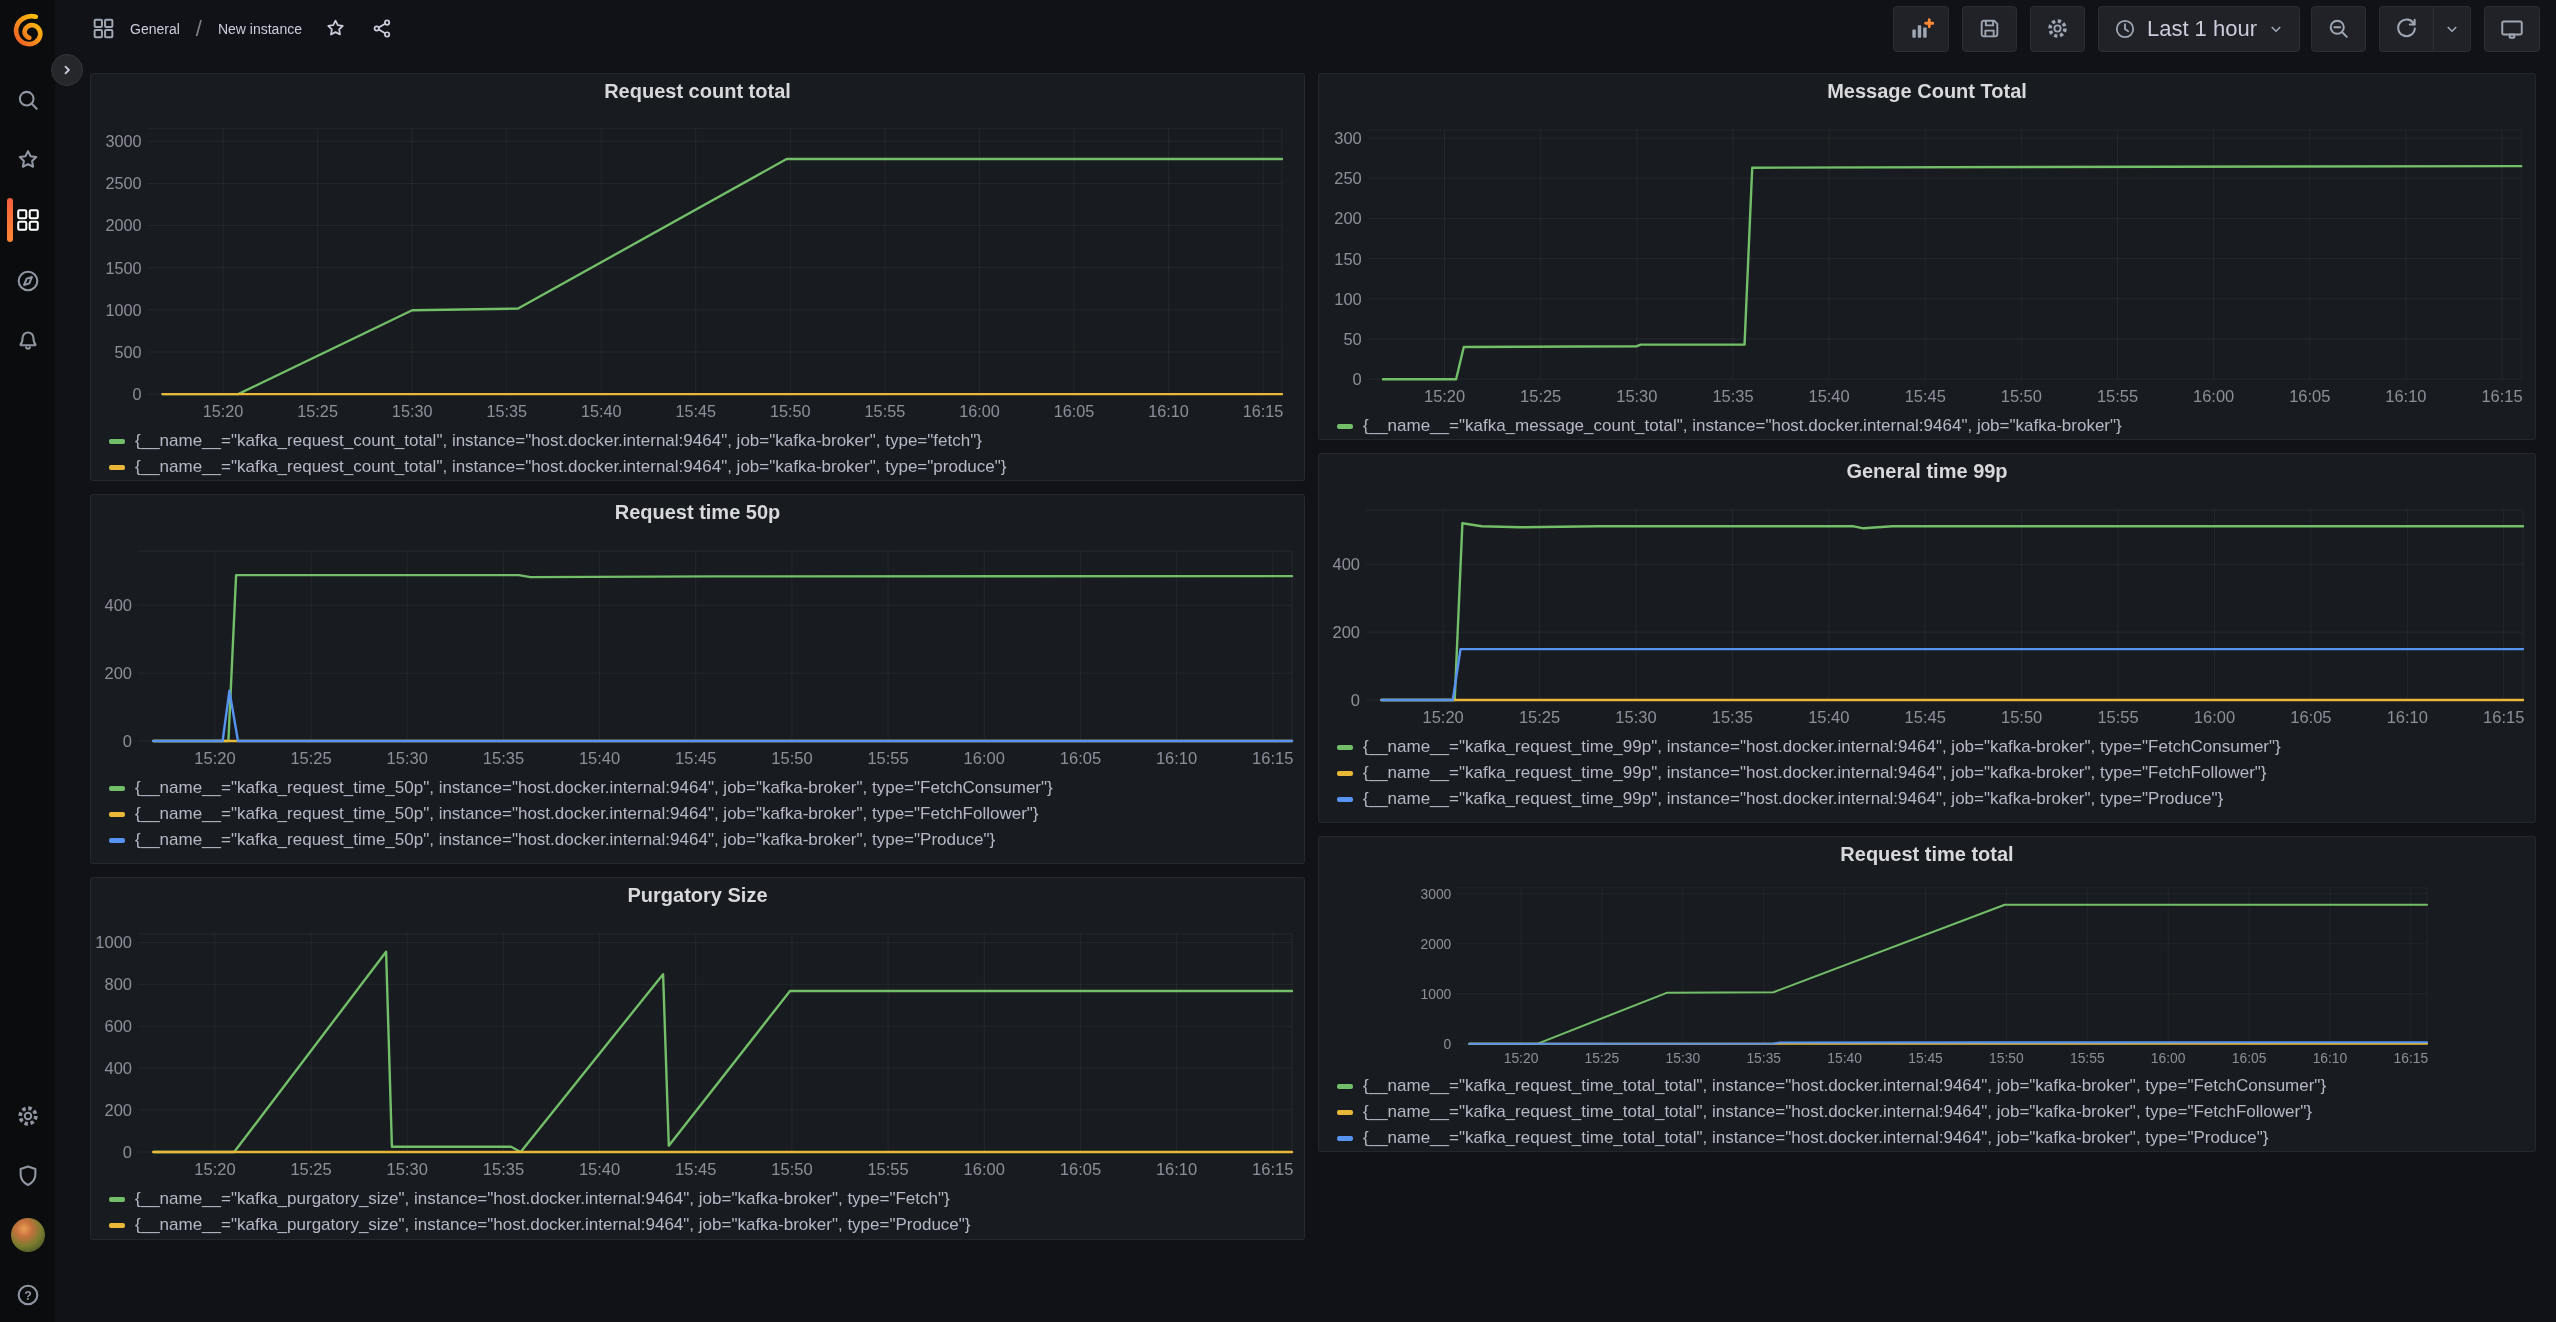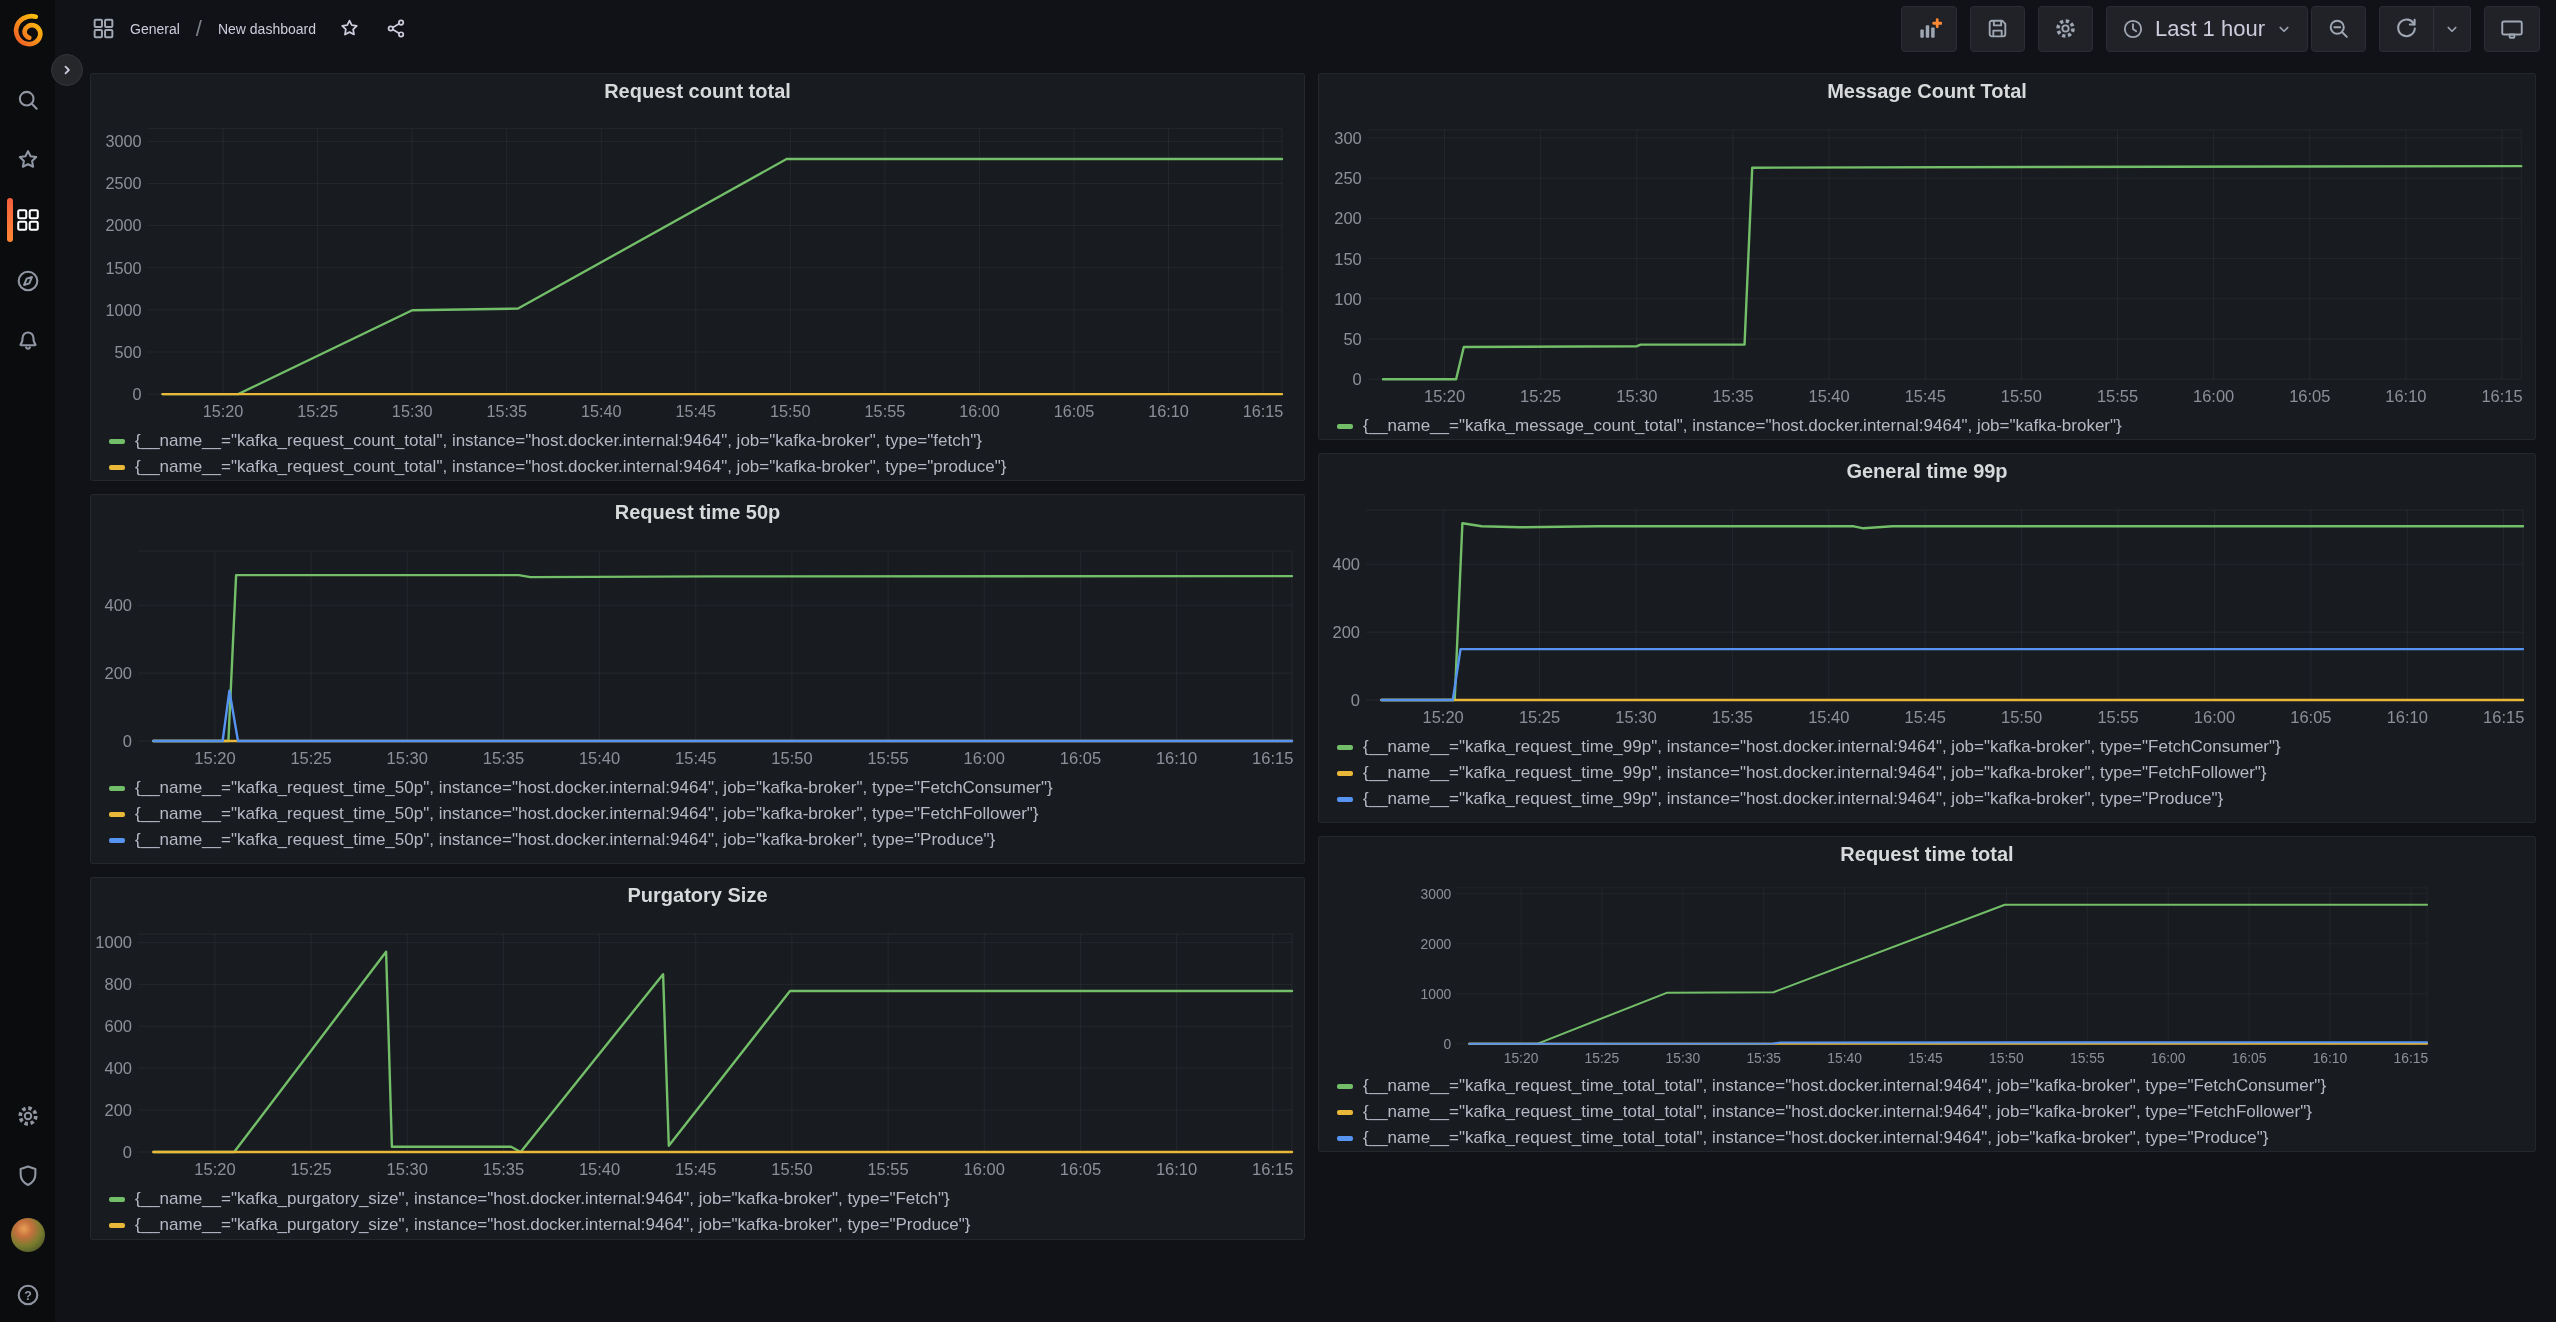--- a/index.html
+++ b/index.html
@@ -23,21 +23,21 @@
   .header { position:absolute; left:55px; top:0; width:2501px; height:57px; background:#111217;
     display:flex; align-items:center; }
   .crumbs { display:flex; align-items:center; gap:14px; margin-left:36px; }
   .crumb-text { font-size:14px; color:#ccccdc; font-weight:400; }
   .crumb-sep { font-size:22px; color:#7b8087; margin:0 2px; }
   .hicon { display:flex; align-items:center; justify-content:center; }
   .toolbar { margin-left:auto; margin-right:16px; display:flex; align-items:center; gap:13px; }
   .tbtn { height:46px; min-width:54px; padding:0 14px; background:#202228; border:1px solid #2a2d33;
     border-radius:4px; display:flex; align-items:center; justify-content:center; gap:10px;
     color:#ccccdc; font-size:22px; }
-  .tgroup { display:flex; gap:3px;text-align:center; }
+  .tgroup { display:flex; gap:11px;text-align:center; }
   .split { display:flex; }
   .split .seg1 { border-radius:4px 0 0 4px; border-right:none; }
   .split .seg2 { border-radius:0 4px 4px 0; min-width:38px; padding:0 8px; border-left:1px solid #2e3137; }
 
   
   .panel { position:absolute; background:#181b1f; border:1px solid rgba(204,204,220,0.07); border-radius:3px;
     display:flex; flex-direction:column; }
   #p1 { left:90px;  top:73px;  width:1215px; height:408px; }
   #p2 { left:1318px; top:73px; width:1218px; height:367px; }
   #p3 { left:90px;  top:494px; width:1215px; height:370px; }
@@ -137,21 +137,21 @@
       <span class="hicon">
         <svg width="25" height="25" viewBox="0 0 24 24" fill="none" stroke="#9fa7b3" stroke-width="1.9">
           <rect x="3.5" y="3.5" width="7" height="7" rx="1"></rect>
             <rect x="13.5" y="3.5" width="7" height="7" rx="1"></rect>
           <rect x="3.5" y="13.5" width="7" height="7" rx="1"></rect>
             <rect x="13.5" y="13.5" width="7" height="7" rx="1"></rect>
           </svg>
       </span>
       <span class="crumb-text">General</span>
       <span class="crumb-sep">/</span>
-      <span class="crumb-text">New dashboard</span>
+      <span class="crumb-text">New instance</span>
       <span class="hicon" style="margin-left:8px">
         <svg width="23" height="23" viewBox="0 0 24 24" fill="none" stroke="#ccccdc" stroke-width="1.8" stroke-linejoin="round">
           <path d="M12 3.8l2.35 4.76 5.25.76-3.8 3.7.9 5.23L12 15.78l-4.7 2.47.9-5.23-3.8-3.7 5.25-.76z"></path>
           </svg>
       </span>
       <span class="hicon" style="margin-left:10px">
         <svg width="23" height="23" viewBox="0 0 24 24" fill="none" stroke="#ccccdc" stroke-width="1.8">
           <circle cx="6" cy="12" r="2.3"></circle>
             <circle cx="16.8" cy="5.8" r="2.3"></circle>
             <circle cx="16.8" cy="18.2" r="2.3"></circle>

